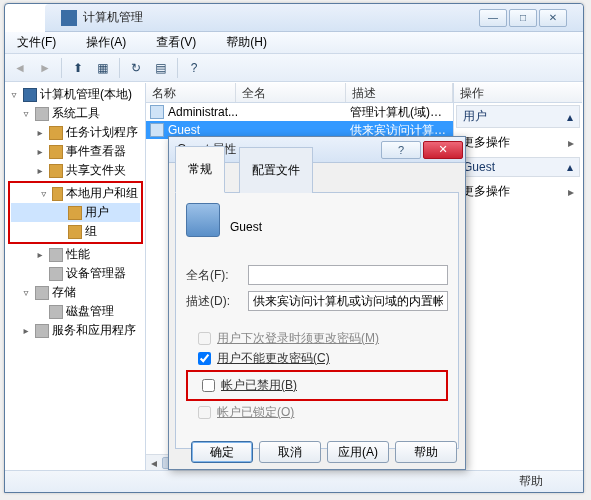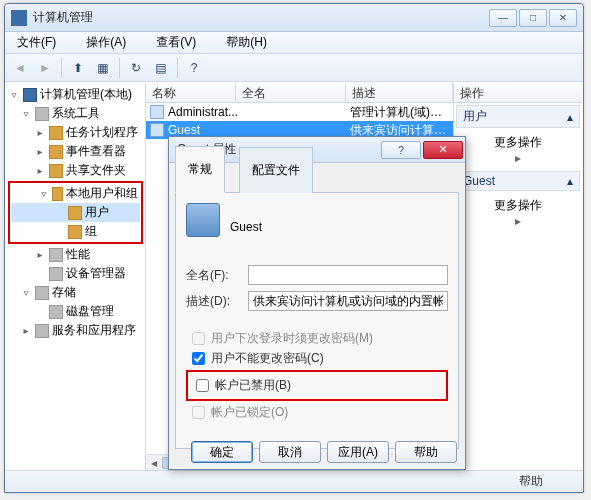--- a/index.html
+++ b/index.html
@@ -1,20 +1,20 @@
 <!DOCTYPE html>
 <html><head>
 <meta charset="utf-8">
 <style>
 * { box-sizing: border-box; margin: 0; padding: 0; font-family: "Microsoft YaHei", Tahoma, sans-serif; font-size: 12px; }
 body { background: #f0f0f0; width: 591px; height: 500px; overflow: hidden; }
 
 
 .window { position: absolute; left: 4px; top: 3px; width: 580px; height: 490px; background: #fff; border: 1px solid #5a7ba0; border-radius: 4px 4px 0 0; box-shadow: 0 0 3px rgba(0,0,0,.2); }
-.titlebar { height: 28px; background: linear-gradient(#eaf1fb,#d6e4f5); border-radius: 4px 4px 0 0; display: flex; align-items: center; padding: 0 6px; border-bottom: 1px solid #b7c8de; }
+.titlebar { height: 28px; background: linear-gradient(#eaf1fb,#d6e4f5); border-radius: 4px 4px 0 0; display: flex; align-items: center; padding: 0 16px; border-bottom: 1px solid #b7c8de; margin-left: 40px; }
 .titlebar .app-icon { width: 16px; height: 16px; background: #3b6ea5; margin-right: 6px; }
 .titlebar .title { flex: 1; color: #222; }
 .titlebar .winbtns { display: flex; gap: 2px; }
 .titlebar .winbtn { width: 28px; height: 18px; background: linear-gradient(#f7fbff,#dce8f5); border: 1px solid #9db4cf; border-radius: 2px; display: flex; align-items: center; justify-content: center; font-size: 10px; color: #3a5a7a; cursor: pointer; }
 
 .menubar { height: 22px; background: linear-gradient(#f8fbff,#e9f0f9); border-bottom: 1px solid #cdd9e8; display: flex; align-items: center; padding: 0 4px; gap: 14px; }
 .menubar .menuitem { padding: 2px 8px; cursor: pointer; }
 
 .toolbar { height: 28px; background: linear-gradient(#f4f8fd,#e6eef8); border-bottom: 1px solid #cdd9e8; display: flex; align-items: center; padding: 0 4px; gap: 3px; }
 .toolbar .tbtn { width: 22px; height: 22px; border: 1px solid transparent; display: flex; align-items: center; justify-content: center; border-radius: 2px; cursor: pointer; color: #2a4a6a; }
@@ -49,41 +49,41 @@
 .list-row .cell { overflow: hidden; text-overflow: ellipsis; white-space: nowrap; }
 .hscroll { height: 16px; background: #eef2f7; border-top: 1px solid #d6dde6; position: relative; }
 .hscroll .thumb { position: absolute; left: 16px; top: 2px; width: 120px; height: 12px; background: #cdd9e8; border: 1px solid #a9bdd4; border-radius: 2px; }
 .hscroll .arrow { position: absolute; top: 0; width: 16px; height: 16px; display: flex; align-items: center; justify-content: center; color: #666; cursor: pointer; }
 .hscroll .arrow.left { left: 0; } .hscroll .arrow.right { right: 0; }
 
 
 .actions-pane { width: 128px; background: #fff; display: flex; flex-direction: column; }
 .actions-head { height: 20px; background: linear-gradient(#fdfdfe,#eef2f7); border-bottom: 1px solid #cdd9e8; padding: 2px 6px; color: #333; }
 .actions-group-title { background: #eef3fa; border: 1px solid #d6dde6; margin: 2px; padding: 2px 6px; display: flex; align-items: center; justify-content: space-between; color: #1a3a6a; cursor: pointer; }
-.actions-item { margin: 2px 6px; padding: 2px 2px; display: flex; align-items: center; justify-content: space-between; cursor: pointer; flex-direction: column; }
+.actions-item { margin: 2px 6px; padding: 2px 2px; display: flex; align-items: center; justify-content: space-between; cursor: pointer; }
 .actions-item .chev { color: #666; }
 
 
 .dialog { position: absolute; left: 168px; top: 136px; width: 298px; height: 334px; background: #f0f0f0; border: 1px solid #6a87a8; box-shadow: 2px 2px 8px rgba(0,0,0,.3); }
 .dlg-titlebar { height: 26px; background: linear-gradient(#eaf1fb,#d6e4f5); display: flex; align-items: center; padding: 0 2px 0 8px; border-bottom: 1px solid #b7c8de; }
 .dlg-titlebar .title { flex: 1; color: #222; }
 .dlg-titlebar .dbtn { width: 40px; height: 18px; background: linear-gradient(#f7fbff,#dce8f5); border: 1px solid #9db4cf; border-radius: 2px; display: flex; align-items: center; justify-content: center; font-size: 11px; color: #3a5a7a; margin-left: 2px; cursor: pointer; }
 .dlg-titlebar .dbtn.close { background: linear-gradient(#e67,#c23); color: #fff; border-color: #a12; }
 
 .tabstrip { height: 24px; margin: 6px 6px 0 6px; display: flex; align-items: flex-end; border-bottom: 1px solid #b7c8de; }
 .tab { padding: 14px 12px; border: 1px solid #b7c8de; border-bottom: none; margin-right: 14px; background: #e9eef5; cursor: pointer; position: relative; top: 1px; }
 .tab.active { background: #f7f7f7; border-bottom: 1px solid #f7f7f7; }
 
 .tab-content { margin: 0 6px 6px 6px; background: #f7f7f7; border: 1px solid #b7c8de; border-top: none; height: 256px; padding: 10px 10px; position: relative; }
 .user-icon { width: 34px; height: 34px; background: linear-gradient(#9cc1e8,#5a8fc8); border: 1px solid #4a76a8; border-radius: 3px; margin-bottom: 14px; }
 
 .form-row { display: flex; align-items: center; margin-bottom: 6px; }
 .form-row .flabel { width: 62px; color: #333; }
 .form-row input[type=text] { flex: 1; height: 20px; border: 1px solid #abadb3; padding: 0 4px; background: #fff; }
-.check-row { display: flex; align-items: center; margin: 3px 0 3px 6px; color: #333; }
+.check-row { display: flex; align-items: center; margin: 3px 0 3px 12px; color: #333; text-decoration: underline; }
 .check-row.disabled { color: #888; }
 .check-row input { margin-right: 6px; }
 .red-box-dlg { border: 2px solid #d40000; padding: 2px 2px; margin: 2px 0; }
 
 .dlg-buttons { position: absolute; bottom: 6px; right: 8px; display: flex; gap: 6px; }
 .dlg-buttons button { width: 62px; height: 22px; background: linear-gradient(#fdfdfe,#e6ecf3); border: 1px solid #8a9eb5; border-radius: 3px; cursor: pointer; }
 .dlg-buttons button.default { border-color: #3b6ea5; box-shadow: 0 0 0 1px #7fb4ea inset; }
 </style>
 </head>
 <body>

